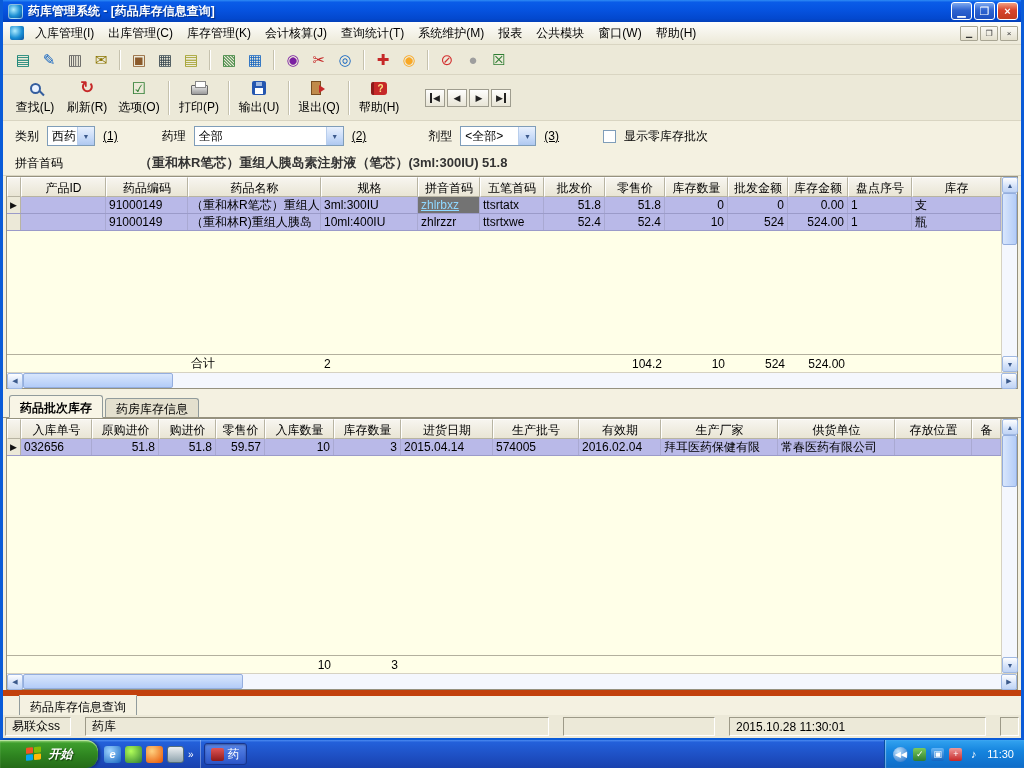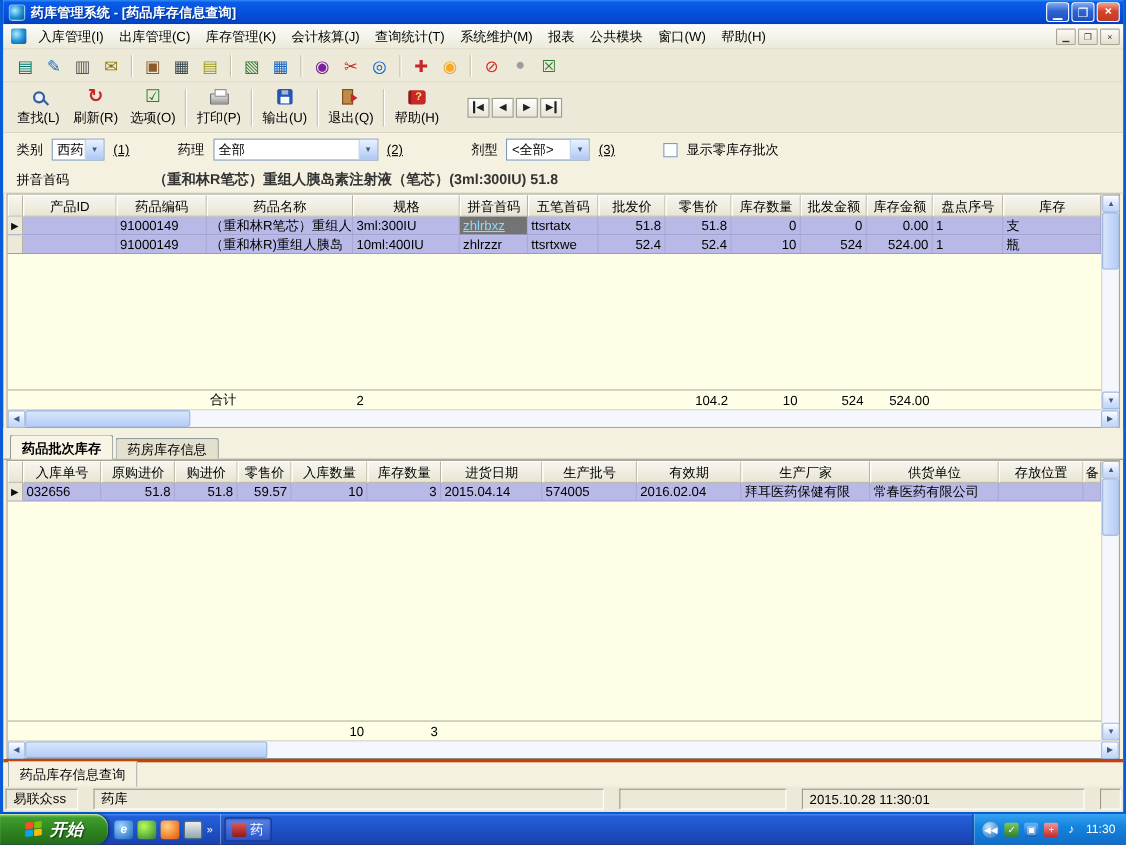--- a/index.html
+++ b/index.html
@@ -81,47 +81,47 @@
 .focus-cell{background:#737373;color:#8FD8FF;text-decoration:underline;}
 
 
 .m0{width:14px;flex:none;}.m1{width:85px;flex:none;}.m2{width:82px;flex:none;}.m3{width:133px;flex:none;}
 .m4{width:97px;flex:none;}.m5{width:62px;flex:none;}.m6{width:64px;flex:none;}.m7{width:61px;flex:none;}
 .m8{width:60px;flex:none;}.m9{width:63px;flex:none;}.m10{width:60px;flex:none;}.m11{width:60px;flex:none;}
 .m12{width:64px;flex:none;}.m13{flex:1;min-width:0;}
 
 .d0{width:14px;flex:none;}.d1{width:71px;flex:none;}.d2{width:67px;flex:none;}.d3{width:57px;flex:none;}
 .d4{width:49px;flex:none;}.d5{width:69px;flex:none;}.d6{width:67px;flex:none;}.d7{width:92px;flex:none;}
-.d8{width:86px;flex:none;}.d9{width:95px;flex:none;}.d10{width:117px;flex:none;}.d11{width:117px;flex:none;}
+.d8{width:86px;flex:none;}.d9{width:82px;flex:none;}.d10{width:117px;flex:none;}.d11{width:117px;flex:none;}
 .d12{width:77px;flex:none;}.d13{flex:1;min-width:0;}
 
 
 .vscroll{width:16px;flex:none;display:flex;flex-direction:column;background:#F4F7FD;border-left:1px solid #D6D2C2;}
 .hscroll{height:16px;flex:none;display:flex;background:#F4F7FD;border-top:1px solid #D6D2C2;}
 .sbb{width:16px;height:16px;flex:none;background:linear-gradient(180deg,#FEFEFF,#D4E2F9 60%,#C0D4F5);border:1px solid #9FB8E2;border-radius:2px;color:#3B5A8C;font-size:7px;display:flex;align-items:center;justify-content:center;}
 .sbt-v{height:52px;background:linear-gradient(90deg,#D8E6FC,#B3CCF8);border:1px solid #94AEDE;border-radius:2px;flex:none;}
 .sbt-h{width:150px;background:linear-gradient(180deg,#D8E6FC,#B3CCF8);border:1px solid #94AEDE;border-radius:2px;flex:none;}
 .sb-fill{flex:1;}
 
 
 .gapband{height:6px;flex:none;background:#F4F1E1;}
 .tabs{height:23px;flex:none;display:flex;align-items:flex-end;padding:0 6px;background:#F4F1E1;border-bottom:1px solid #96927F;}
 .tab{height:19px;padding:2px 10px;border:1px solid #919B9C;border-bottom:none;border-radius:3px 3px 0 0;background:#E4E0CE;margin-right:2px;white-space:nowrap;}
 .tab.active{height:23px;background:#F8F5E6;border-bottom:1px solid #F8F5E6;margin-bottom:-1px;font-weight:bold;padding-top:4px;}
-.btabs{height:25px;flex:none;background:#F4F1E1;border-top:3px solid #c2410c;display:flex;align-items:flex-start;padding:0 4px;}
+.btabs{height:25px;flex:none;background:#F4F1E1;border-top:6px solid #c2410c;display:flex;align-items:flex-start;padding:0 16px;}
 .btab{border:1px solid #919B9C;border-top:1px solid #F4F1E1;border-radius:0 0 3px 3px;padding:3px 10px 3px;background:#F4F1E1;margin-top:-1px;white-space:nowrap;}
 
 
 .statusbar{height:23px;flex:none;background:#ECE9D8;display:flex;align-items:center;gap:14px;padding:1px 2px;}
 .sp{border:1px solid;border-color:#9D9A88 #FFFFFF #FFFFFF #9D9A88;height:19px;padding:1px 6px;display:flex;align-items:center;white-space:nowrap;overflow:hidden;}
 .sp1{width:66px;flex:none;}.sp2{width:464px;flex:none;}.sp3{width:152px;flex:none;}.sp4{width:257px;flex:none;}.sp5{flex:1;}
 
 
 .taskbar{height:28px;flex:none;display:flex;align-items:stretch;background:linear-gradient(180deg,#4A8AF0 0%,#2360DA 8%,#1E50C4 55%,#1941AE 100%);}
-.start{width:98px;flex:none;display:flex;align-items:center;justify-content:center;gap:6px;color:#fff;font-weight:bold;font-style:italic;font-size:15px;background:linear-gradient(180deg,#8ED072 0%,#3E9E2D 12%,#2E8420 55%,#256B18 100%);border-radius:0 12px 12px 0;box-shadow:inset 0 1px 1px #BFE7A8,2px 0 3px rgba(0,0,0,.4);text-shadow:1px 1px 1px rgba(0,0,0,.5);}
+.start{width:98px;flex:none;display:flex;align-items:center;justify-content:center;gap:6px;color:#fff;font-weight:bold;font-style:italic;font-size:12px;background:linear-gradient(180deg,#8ED072 0%,#3E9E2D 12%,#2E8420 55%,#256B18 100%);border-radius:0 12px 12px 0;box-shadow:inset 0 1px 1px #BFE7A8,2px 0 3px rgba(0,0,0,.4);text-shadow:1px 1px 1px rgba(0,0,0,.5);}
 .win-flag{width:17px;height:15px;display:grid;grid-template-columns:7px 7px;grid-template-rows:6px 6px;gap:1px;transform:skewY(-6deg);}
 .win-flag span{border-radius:1px;}
 .wf1{background:#F35325;}.wf2{background:#81BC06;}.wf3{background:#05A6F0;}.wf4{background:#FFBA08;}
 .qlaunch{display:flex;align-items:center;gap:4px;padding:0 6px;border-right:1px solid rgba(255,255,255,.35);}
 .ql{width:17px;height:17px;border-radius:3px;display:flex;align-items:center;justify-content:center;color:#fff;font-size:11px;font-weight:bold;}
 .ql-ie{background:radial-gradient(circle at 35% 30%,#9FD4FF,#1565C0);font-style:italic;}
 .ql-media{background:radial-gradient(circle at 35% 30%,#FFD180,#E65100);}
 .ql-desktop{background:linear-gradient(#ECEFF1,#90A4AE);border:1px solid #546E7A;}
 .ql-msn{background:radial-gradient(circle at 35% 30%,#B2FF59,#2E7D32);}
 .ql-more{color:#fff;font-size:10px;}

